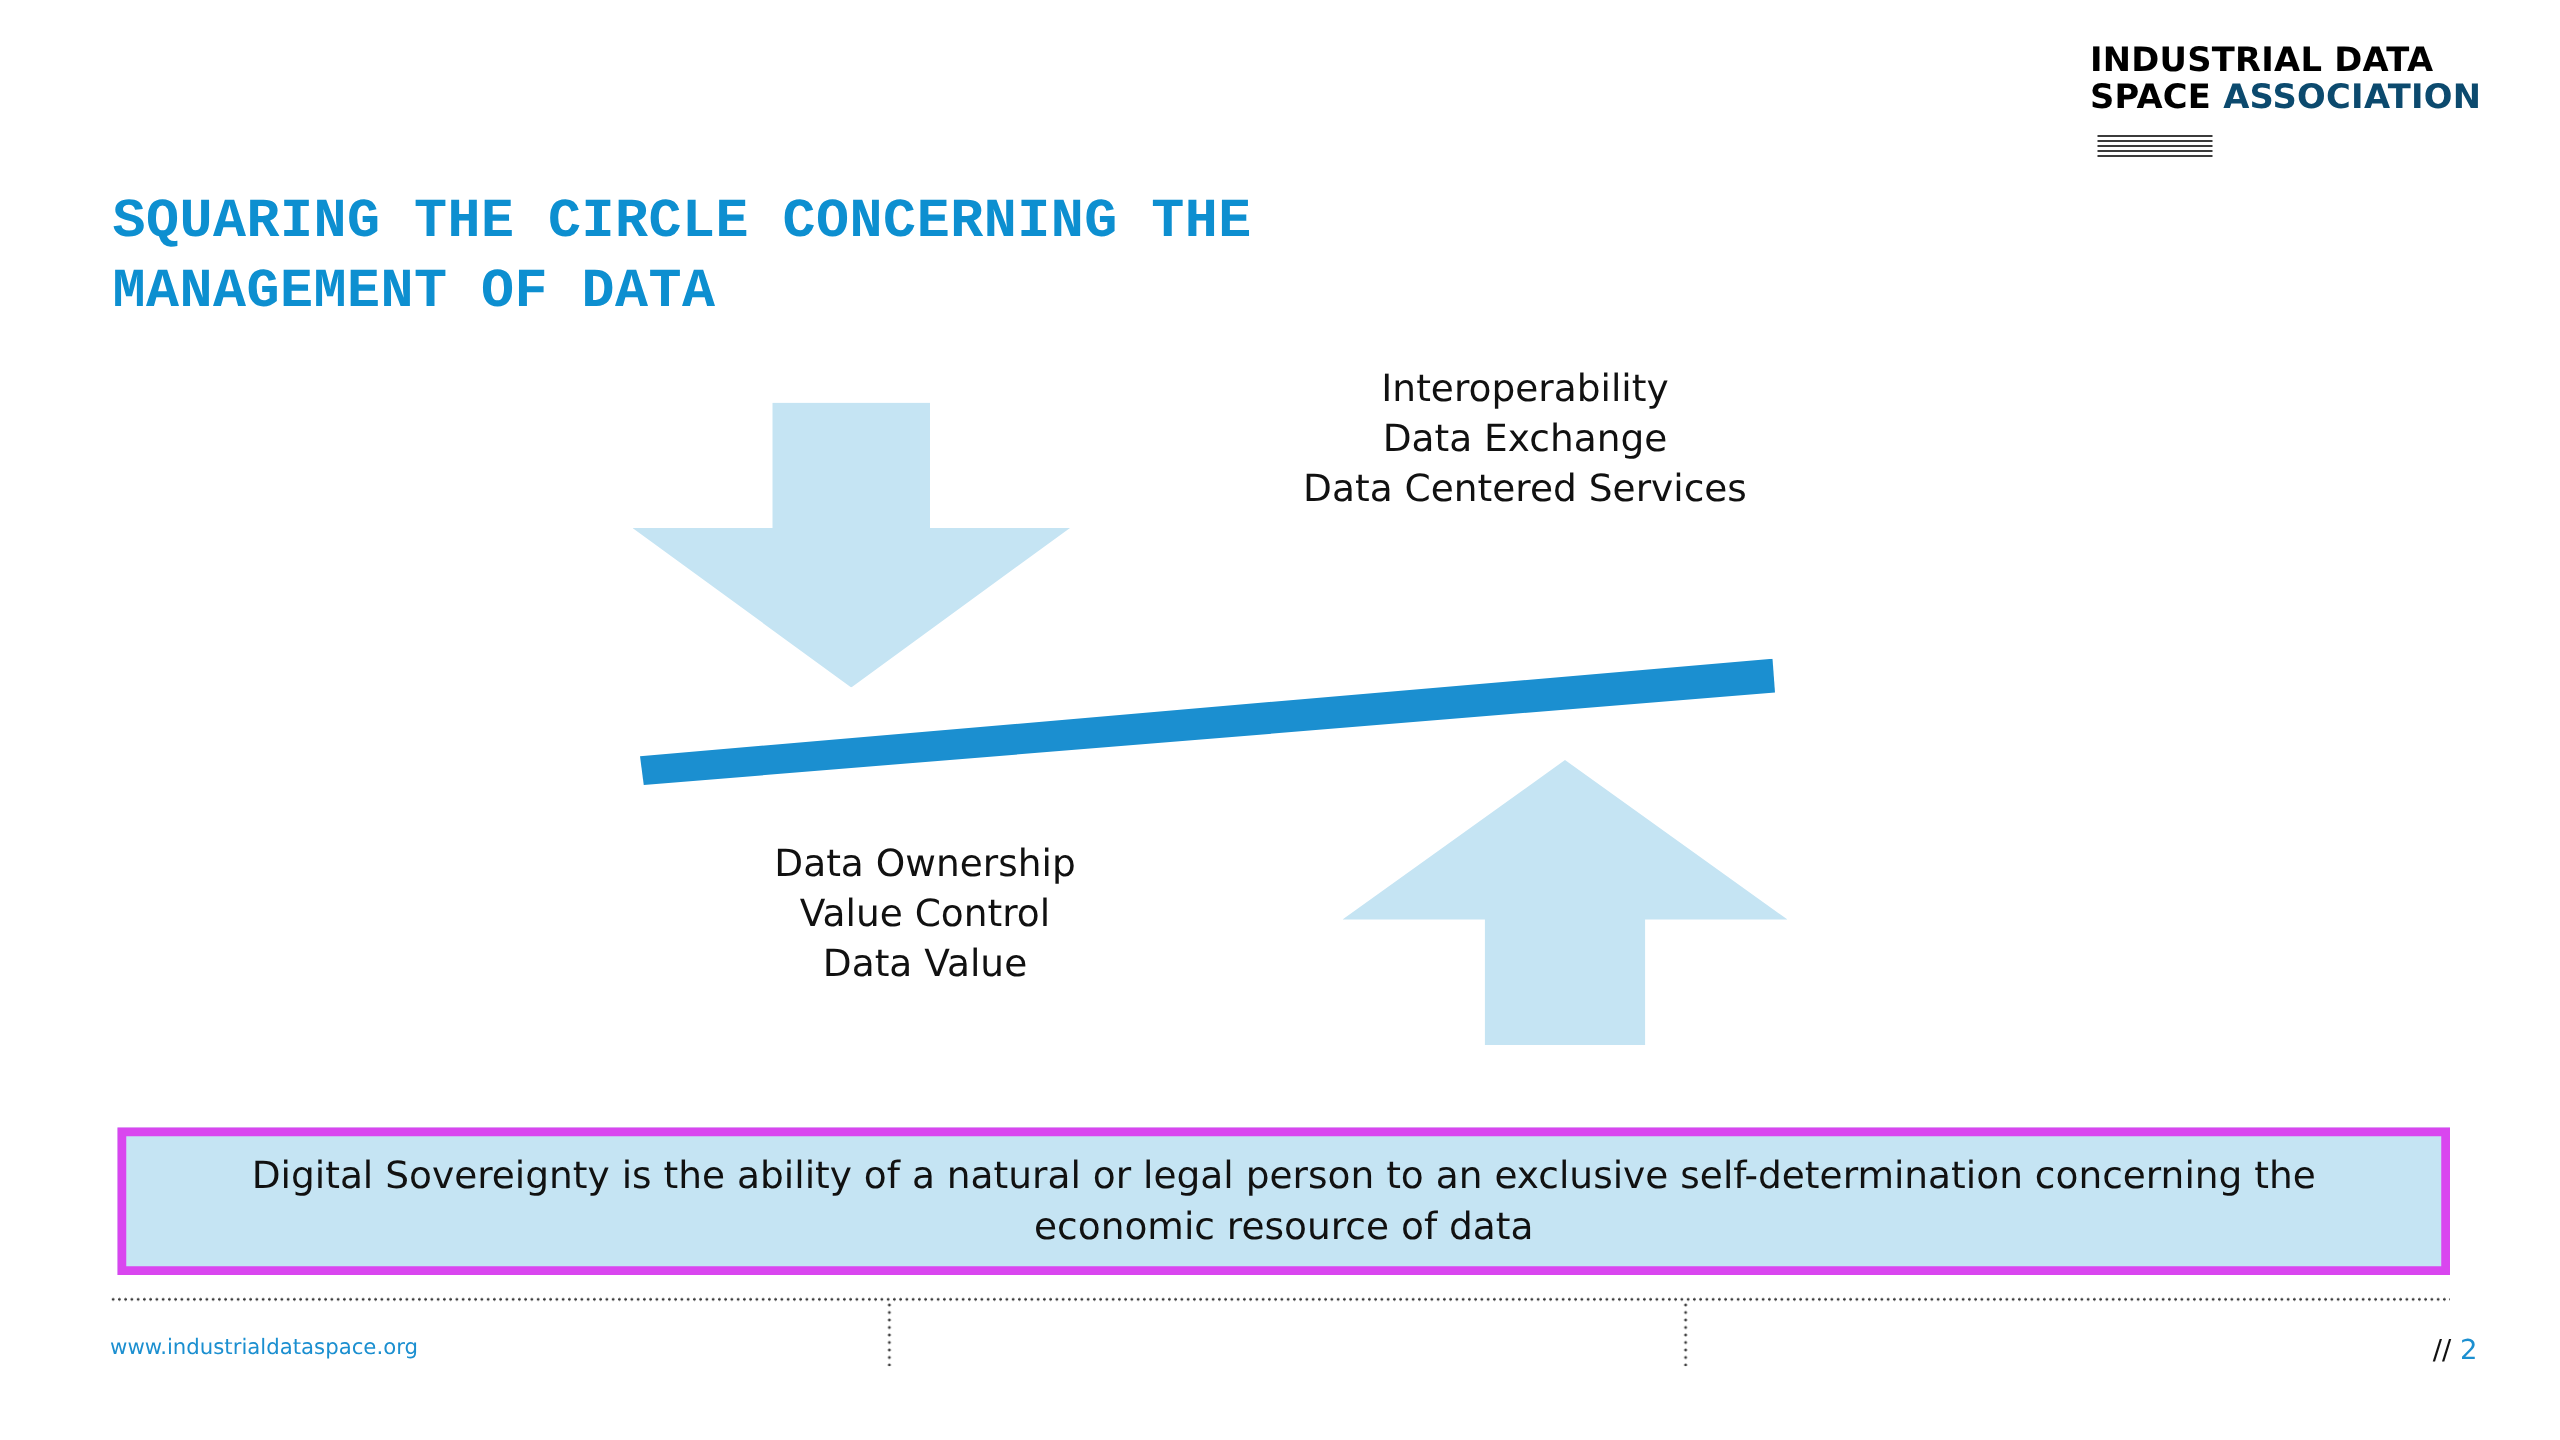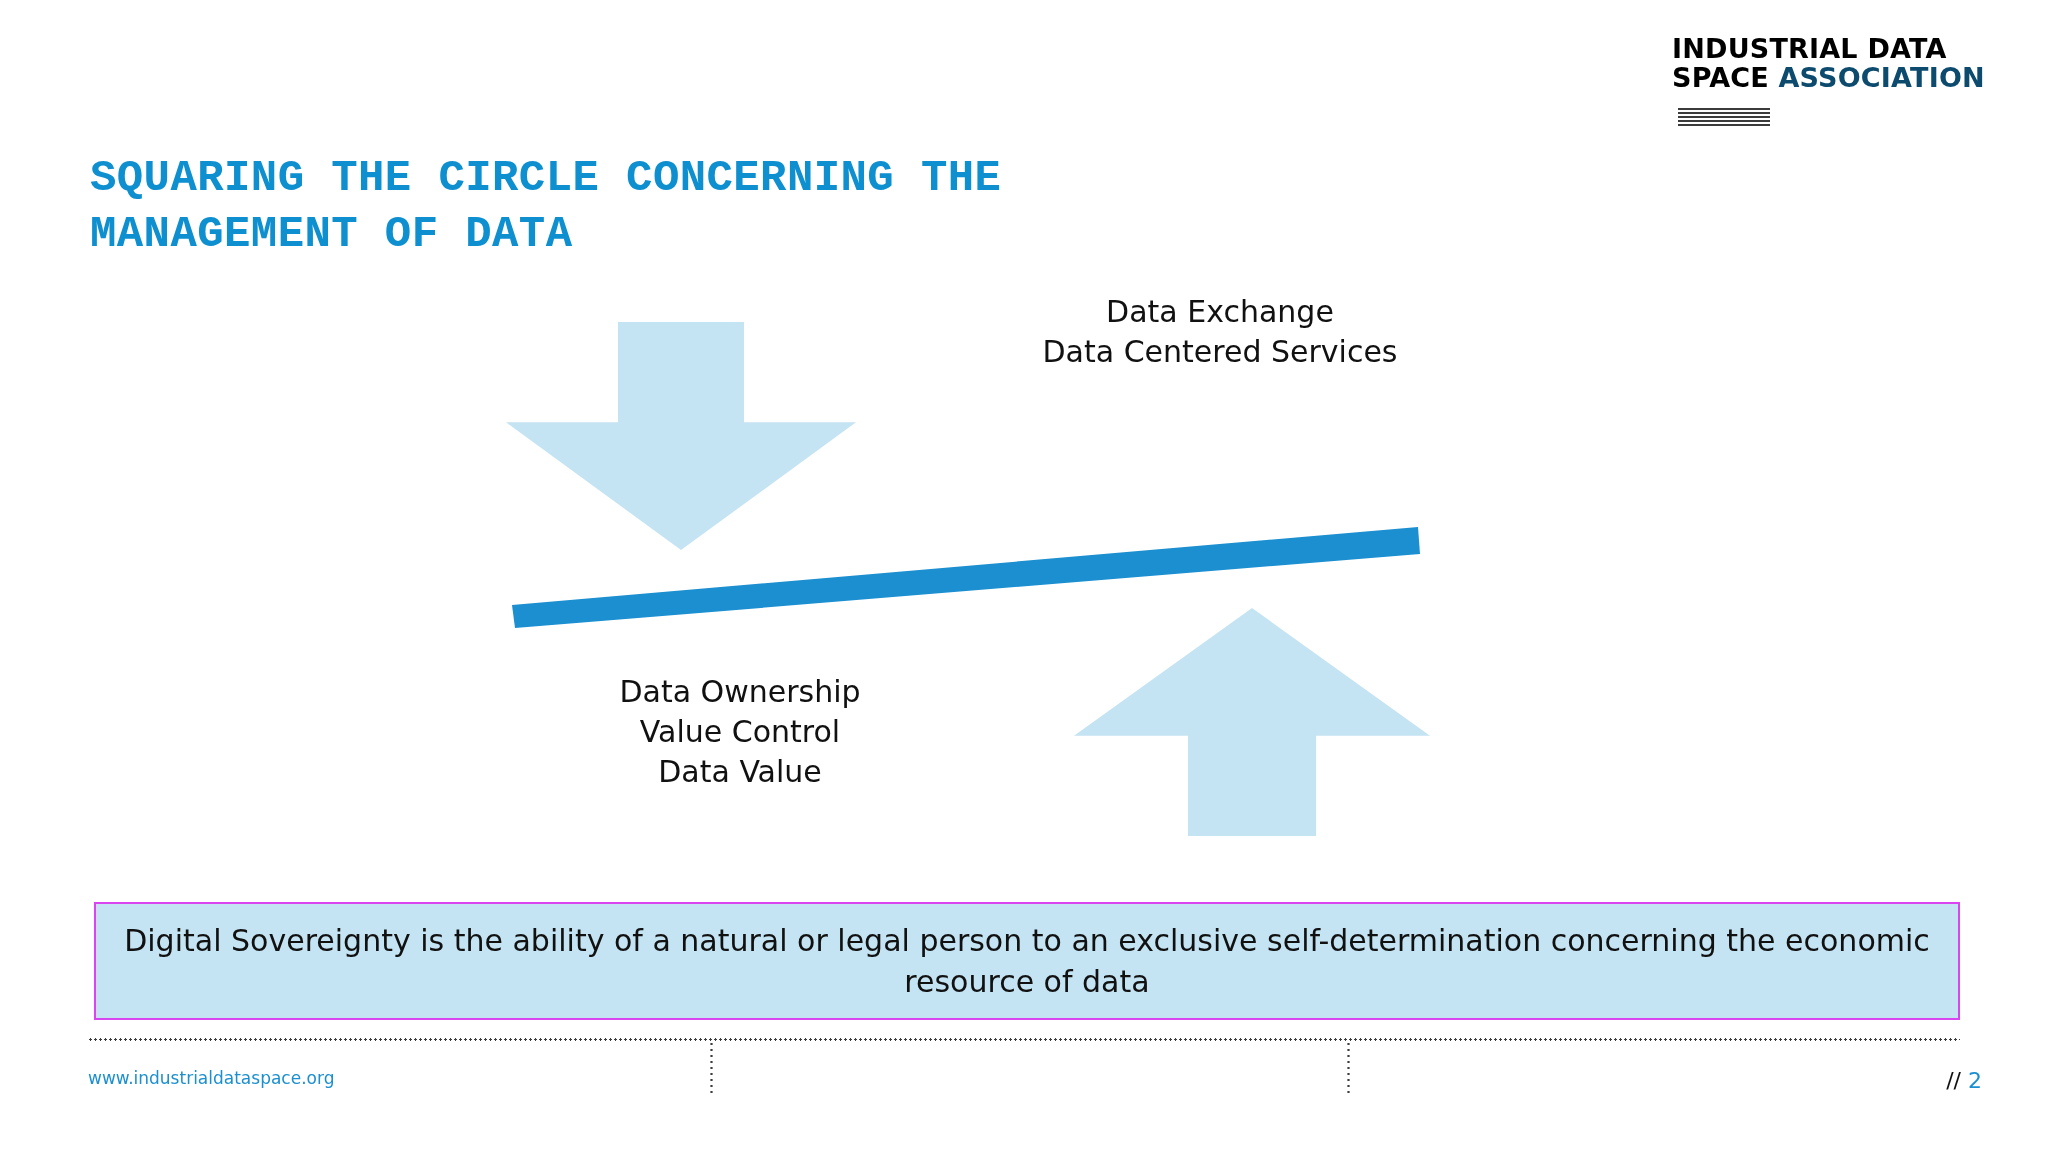--- a/index.html
+++ b/index.html
@@ -127,21 +127,21 @@
 
   
   .callout {
     position: absolute;
     left: 94px;
     top: 902px;
     width: 1866px;
     height: 118px;
     box-sizing: border-box;
     background: #c5e4f3;
-    border: 2px solid #d946ef;
+    border: 7px solid #d946ef;
     display: flex;
     align-items: center;
     justify-content: center;
   }
   .callout-text {
     color: #111111;
     font-size: 30px;
     line-height: 1.38;
     text-align: center;
     padding: 0 26px;
@@ -208,20 +208,21 @@
     <div class="arrow-down"></div>
     <div class="arrow-up"></div>
 
     <div class="seesaw-bar">
       <svg width="908" height="101" viewBox="0 0 908 101" xmlns="http://www.w3.org/2000/svg">
         <polygon points="0,78 906,0 908,27 3,101" fill="#1b8fd0"></polygon>
       </svg>
     </div>
 
     <div class="lbl lbl-right">
+      <div>Interoperability</div>
       <div>Data Exchange</div>
       <div class="wrapline">Data Centered Services</div>
     </div>
 
     <div class="lbl lbl-left">
       <div>Data Ownership</div>
       <div>Value Control</div>
       <div>Data Value</div>
     </div>
   </div>

